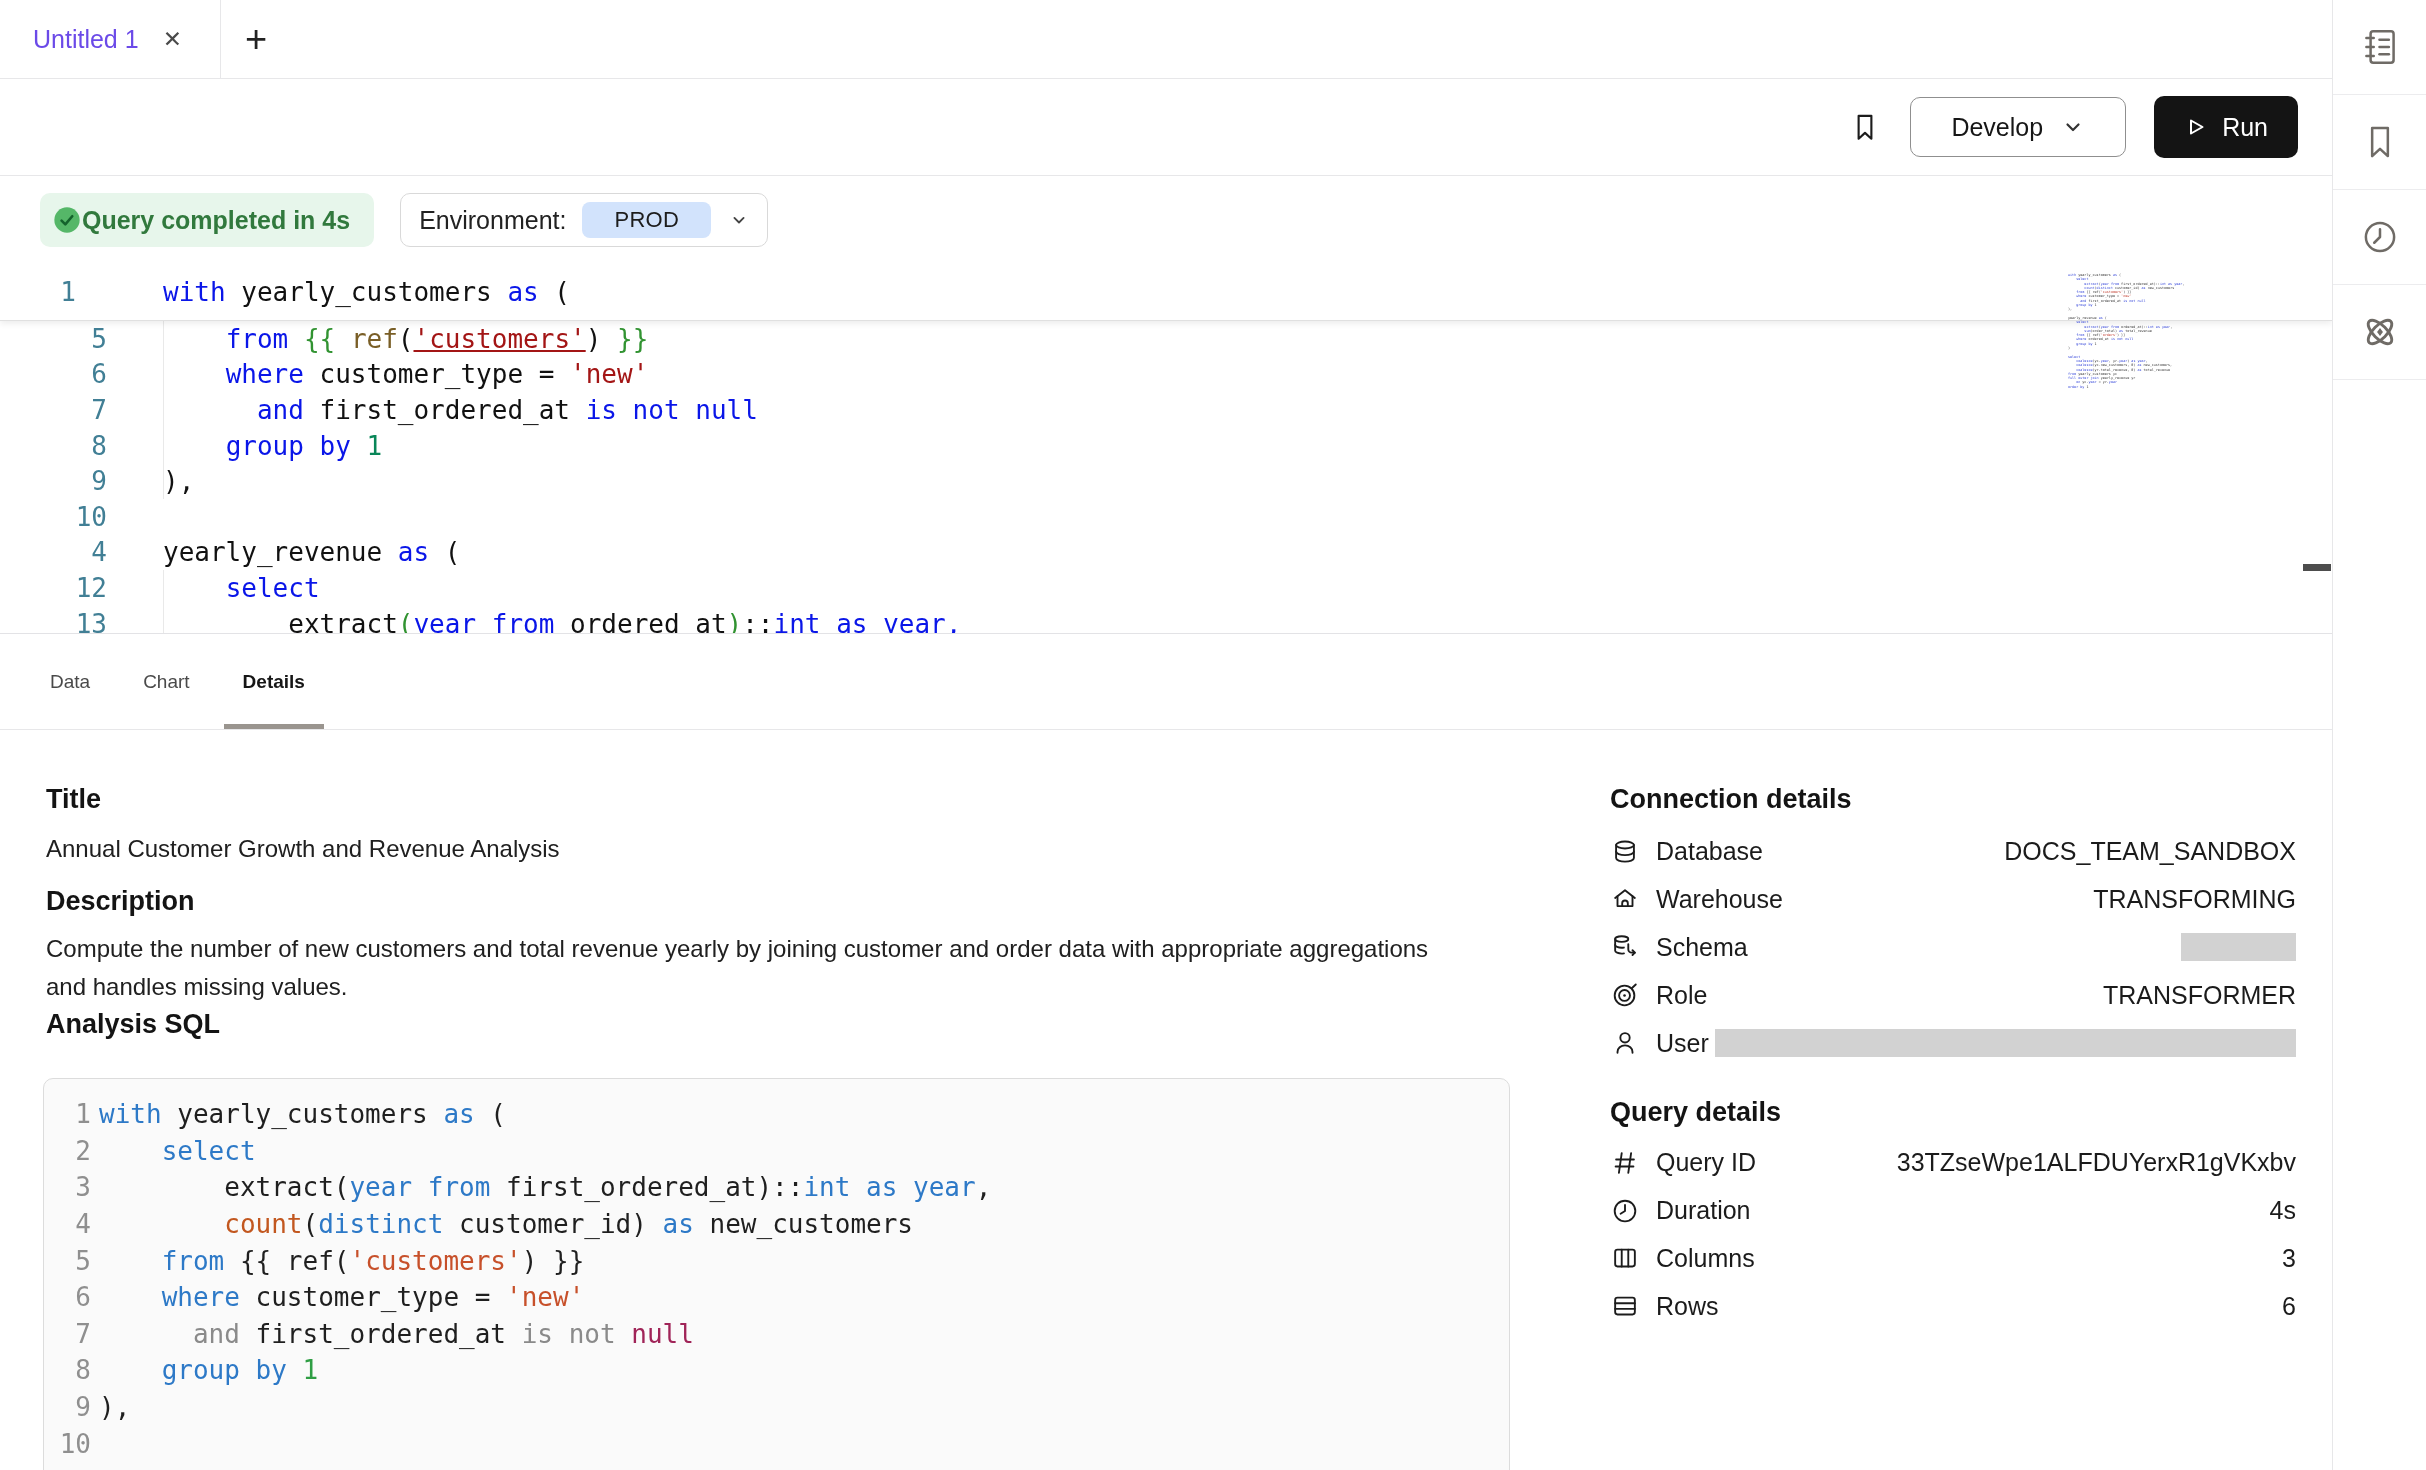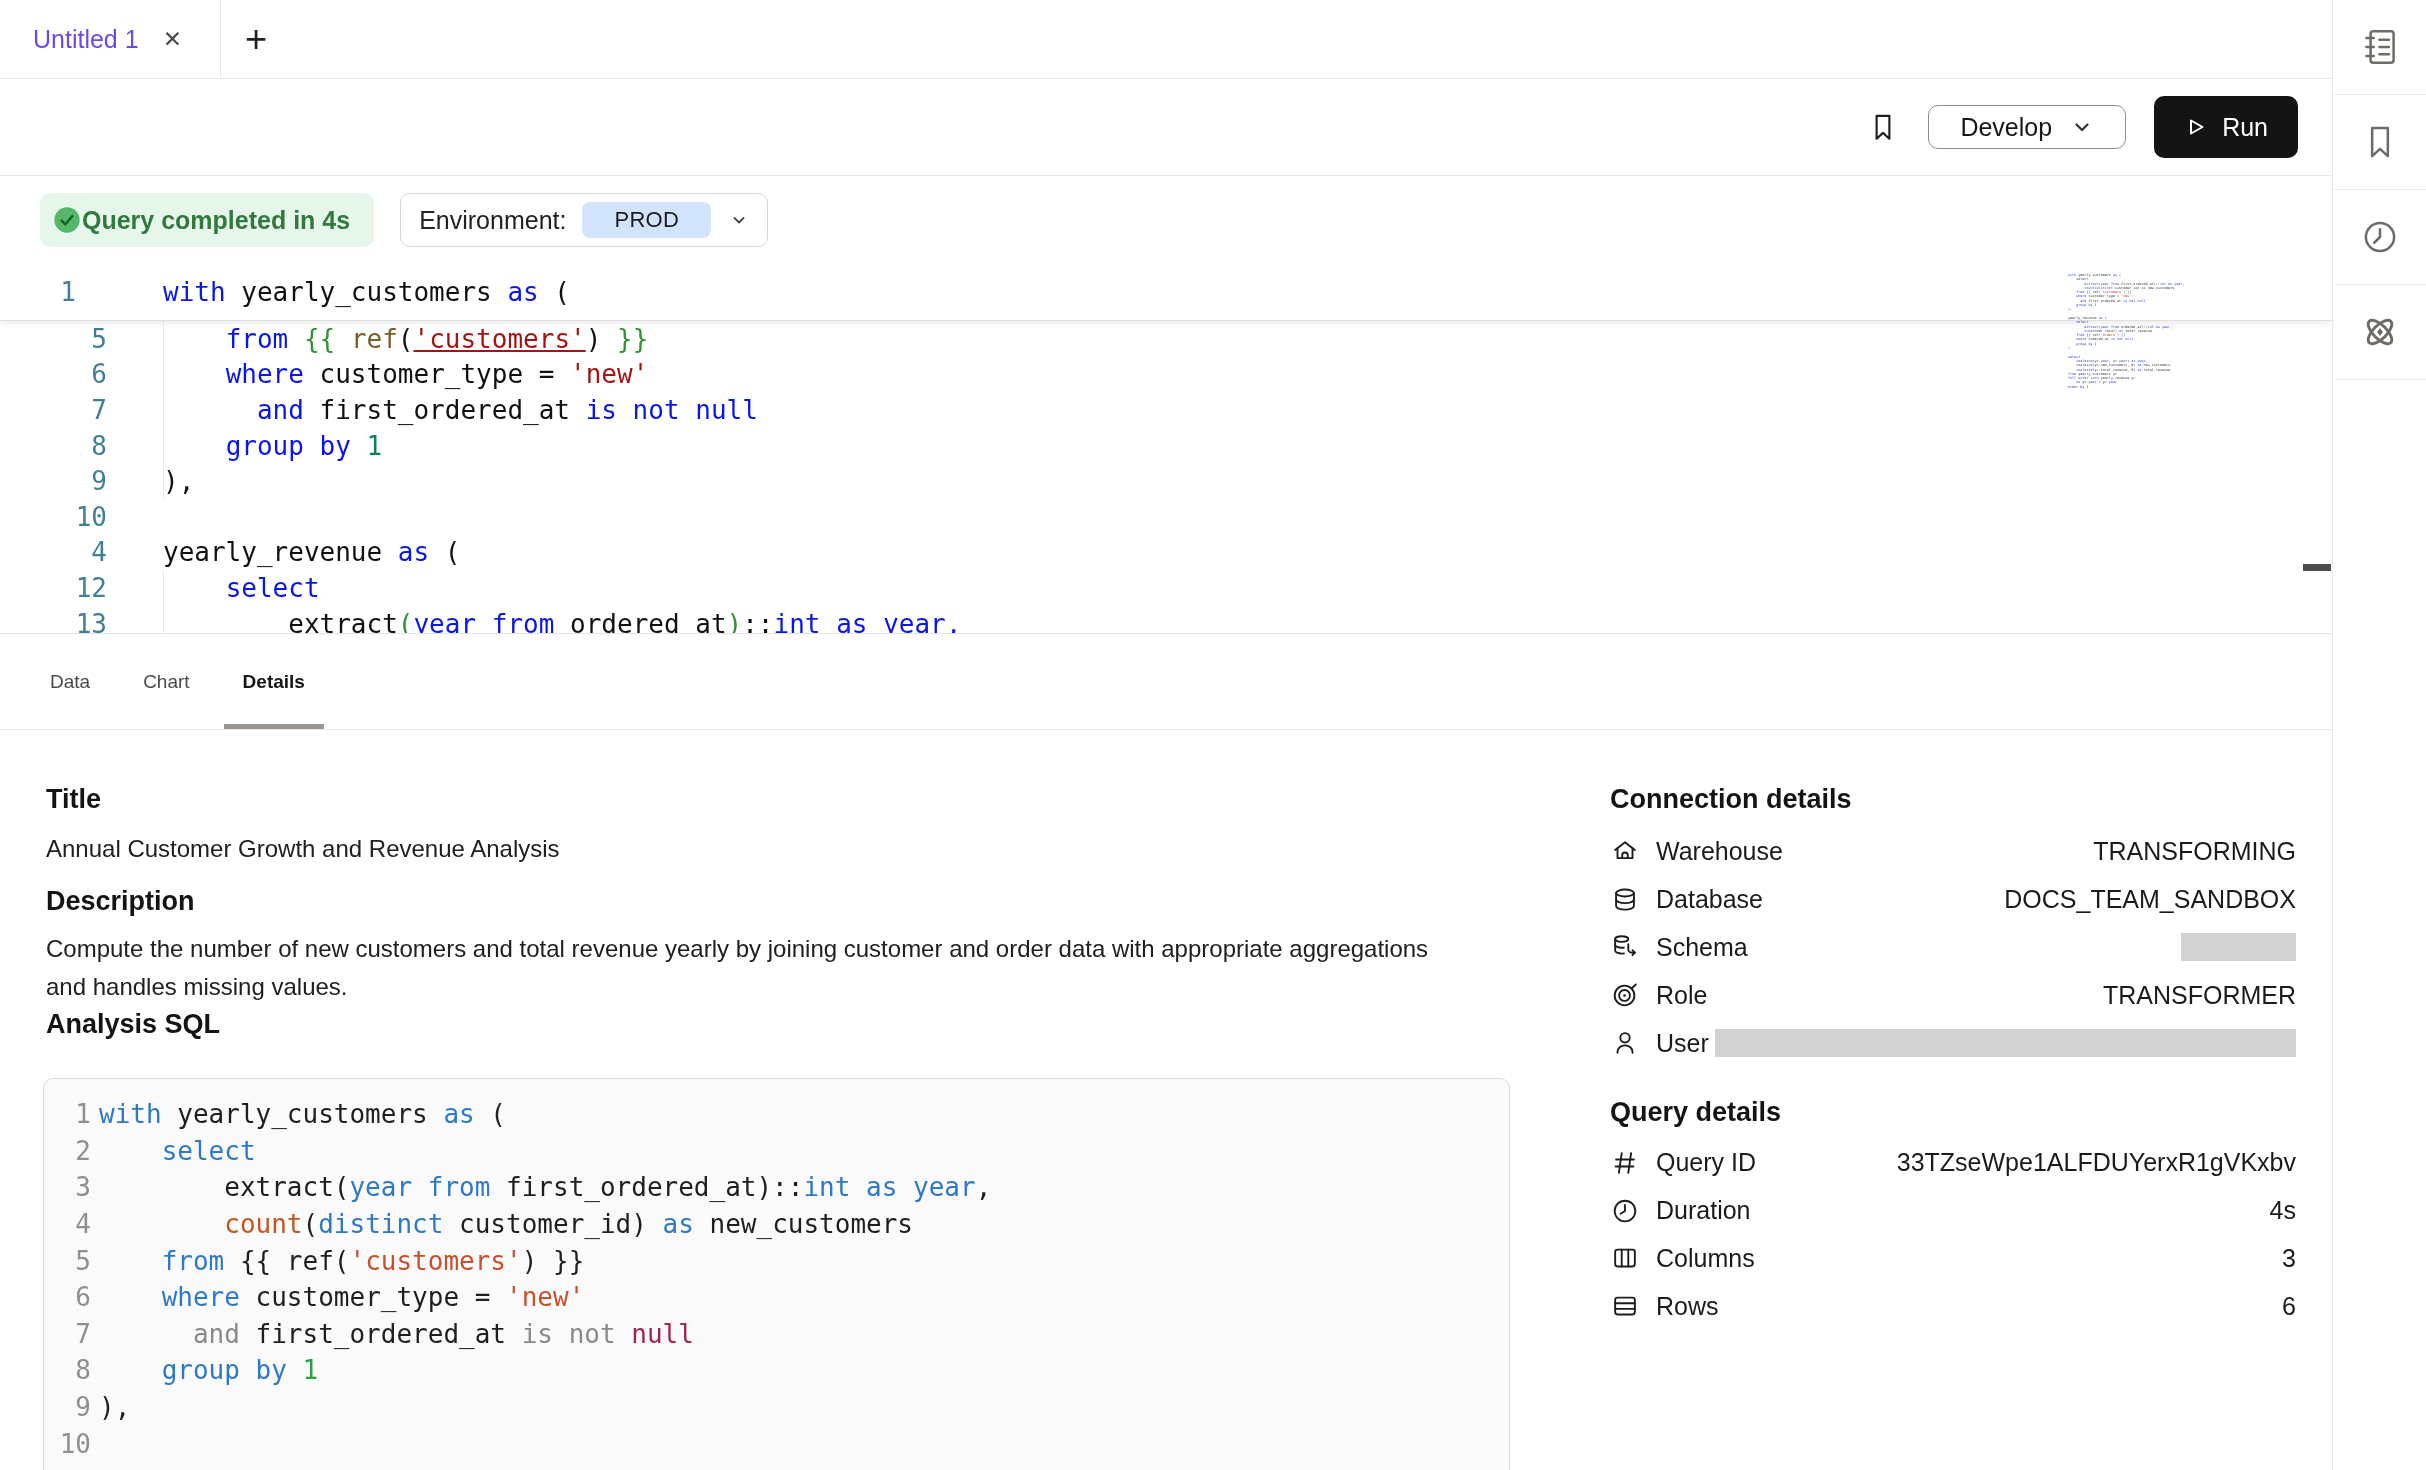--- a/index.html
+++ b/index.html
@@ -16,22 +16,22 @@
              align-items:center; padding-left:33px; gap:24px; cursor:pointer; }
   .doc-tab-title { color:#6b4ae8; font-size:25px; }
   .tab-close { color:#4a4a4a; font-size:23px; line-height:1; }
   .newtab { margin-left:24px; font-size:38px; font-weight:300; color:#222; cursor:pointer; }
 
   
   .toolbar { height:97px; border-bottom:1px solid #e7e7e9; display:flex; align-items:center;
              justify-content:flex-end; padding-right:34px; gap:28px; }
   .icon-btn { width:34px; height:34px; color:#1c1c1c; cursor:pointer; }
   .icon-btn svg, .ic svg, .scell-icon svg, .chev svg, .play svg, .vic svg { width:100%; height:100%; display:block; }
-  .btn-develop { height:44px; border:1.5px solid #8f8f8f; border-radius:10px; background:#fff;
-                 display:flex; align-items:center; gap:18px; padding:0 31px; font-size:25px;
+  .btn-develop { height:60px; border:1.5px solid #8f8f8f; border-radius:10px; background:#fff;
+                 display:flex; align-items:center; gap:18px; padding:0 40px; font-size:25px;
                  color:#161616; cursor:pointer; }
   .chev { width:24px; height:24px; color:#333; }
   .btn-run { height:62px; border-radius:10px; background:#141414; color:#fff; display:flex;
              align-items:center; gap:14px; padding:0 30px; font-size:25px; cursor:pointer;text-align:center; }
   .play { width:24px; height:24px; color:#fff; }
 
   
   .statusrow { height:88px; display:flex; align-items:center; padding-left:40px; gap:26px; }
   .success-pill { background:#e7f6eb; border-radius:10px; height:54px; display:flex;
                   align-items:center; gap:0; padding:0 24px 0 12px; }
@@ -269,41 +269,41 @@
             <span class="bcode"></span>
           </div>
         </div>
 
       <div class="rightcol">
         <div class="abs sec-h" style="left:0; top:54px;">Connection details</div>
         <div class="abs" style="left:0; top:98px; width:686px;" id="conn-rows">
             <div class="drow">
               <span class="ic">
                 <svg viewBox="0 0 32 32" fill="none" stroke="currentColor" stroke-width="2" stroke-linecap="round" stroke-linejoin="round">
+                  <ellipse cx="16" cy="8.5" rx="9.5" ry="3.7"></ellipse>
+                  <path d="M6.5 8.5 V22.5 c0 2.1 4.2 3.8 9.5 3.8 s9.5 -1.7 9.5 -3.8 V8.5"></path>
+                  <path d="M6.5 15.5 c0 2.1 4.2 3.8 9.5 3.8 s9.5 -1.7 9.5 -3.8"></path>
+                </svg>
+              </span>
+              <span class="dlabel">Database</span>
+              <div class="dval">
+                <span>DOCS_TEAM_SANDBOX</span>
+              </div>
+            </div>
+            <div class="drow">
+              <span class="ic">
+                <svg viewBox="0 0 32 32" fill="none" stroke="currentColor" stroke-width="2" stroke-linecap="round" stroke-linejoin="round">
                   <path d="M5.5 13.8 L16 5.5 L26.5 13.8"></path>
                   <path d="M8 12 V22.5 H24 V12"></path>
                   <path d="M13 22.5 v-3 a3 3 0 0 1 6 0 v3"></path>
                 </svg>
               </span>
               <span class="dlabel">Warehouse</span>
               <div class="dval">
                 <span>TRANSFORMING</span>
-              </div>
-            </div>
-            <div class="drow">
-              <span class="ic">
-                <svg viewBox="0 0 32 32" fill="none" stroke="currentColor" stroke-width="2" stroke-linecap="round" stroke-linejoin="round">
-                  <ellipse cx="16" cy="8.5" rx="9.5" ry="3.7"></ellipse>
-                  <path d="M6.5 8.5 V22.5 c0 2.1 4.2 3.8 9.5 3.8 s9.5 -1.7 9.5 -3.8 V8.5"></path>
-                  <path d="M6.5 15.5 c0 2.1 4.2 3.8 9.5 3.8 s9.5 -1.7 9.5 -3.8"></path>
-                </svg>
-              </span>
-              <span class="dlabel">Database</span>
-              <div class="dval">
-                <span>DOCS_TEAM_SANDBOX</span>
               </div>
             </div>
             <div class="drow">
               <span class="ic">
                 <svg viewBox="0 0 32 32" fill="none" stroke="currentColor" stroke-width="2" stroke-linecap="round" stroke-linejoin="round">
                   <ellipse cx="12.5" cy="7.5" rx="7" ry="3"></ellipse>
                   <path d="M5.5 7.5 V13.8 c0 1.6 3.1 3 7 3 .8 0 1.6 -.1 2.3 -.2"></path>
                   <path d="M5.5 13.8 V20 c0 1.6 3.1 3 7 3 .8 0 1.6 -.1 2.4 -.2"></path>
                   <path d="M19.5 13 v5.3 c0 2 1.6 3.7 3.7 3.7 h3.3"></path>
                   <path d="M24 19.5 l2.5 2.5 -2.5 2.5"></path>

